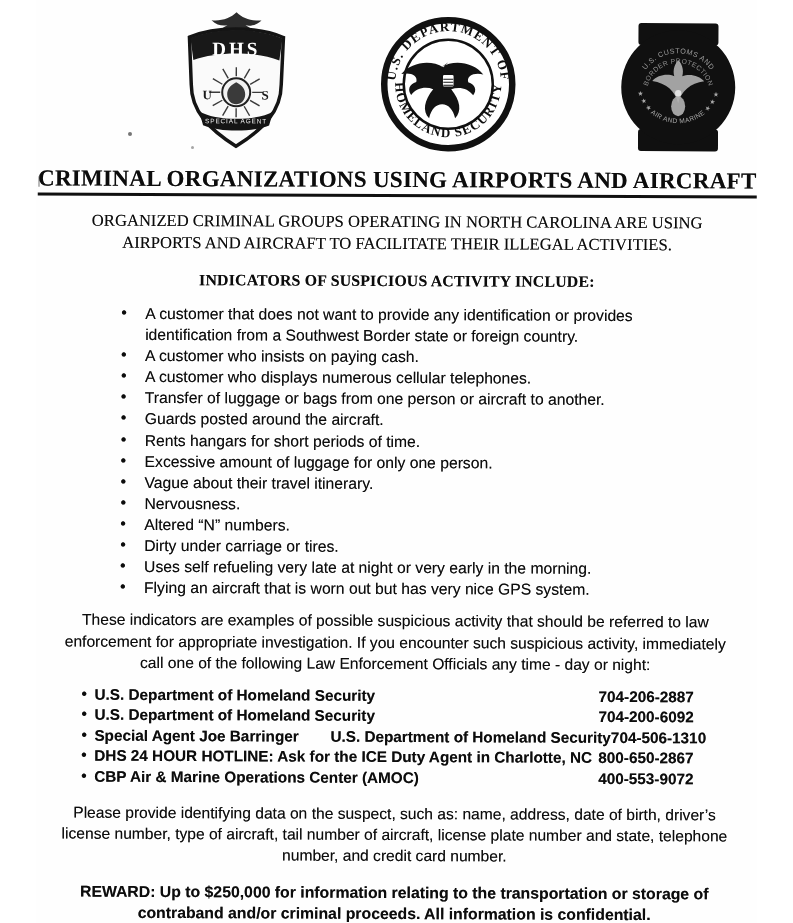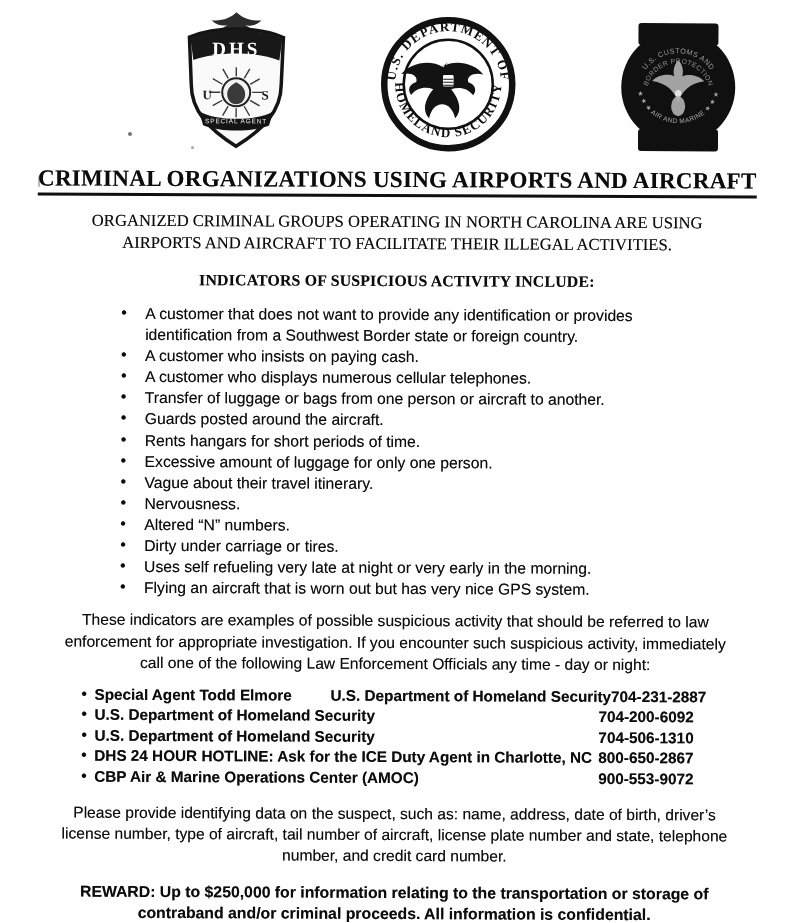--- a/index.html
+++ b/index.html
@@ -183,41 +183,41 @@
       <li>Altered “N” numbers.</li>
       <li>Dirty under carriage or tires.</li>
       <li>Uses self refueling very late at night or very early in the morning.</li>
       <li>Flying an aircraft that is worn out but has very nice GPS system.</li>
     </ul>
 
     <p class="referral">These indicators are examples of possible suspicious activity that should be referred to law enforcement for appropriate investigation.  If you encounter such suspicious activity, immediately call one of the following Law Enforcement Officials any time - day or night:</p>
 
     <div class="contacts">
       <div class="contact-row">
-        <span class="c-name">Special Agent Todd Elmore</span>
         <span class="c-agency">U.S. Department of Homeland Security</span>
-        <span class="c-phone">704-231-2887</span>
+        <span class="c-phone">704-206-2887</span>
       </div>
       <div class="contact-row">
         <span class="c-agency">U.S. Department of Homeland Security</span>
         <span class="c-phone">704-200-6092</span>
       </div>
       <div class="contact-row">
+        <span class="c-name">Special Agent Joe Barringer</span>
         <span class="c-agency">U.S. Department of Homeland Security</span>
         <span class="c-phone">704-506-1310</span>
       </div>
       <div class="contact-row">
         <span class="c-name">DHS 24 HOUR HOTLINE: Ask for the ICE Duty Agent in Charlotte, NC</span>
         <span class="c-agency"></span>
         <span class="c-phone">800-650-2867</span>
       </div>
       <div class="contact-row">
         <span class="c-name">CBP Air &amp; Marine Operations Center (AMOC)</span>
         <span class="c-agency"></span>
-        <span class="c-phone">900-553-9072</span>
+        <span class="c-phone">400-553-9072</span>
       </div>
     </div>
 
     <p class="identify">Please provide identifying data on the suspect, such as: name, address, date of birth, driver’s license number, type of aircraft, tail number of aircraft, license plate number and state, telephone number, and credit card number.</p>
     <p class="reward">REWARD: Up to $250,000 for information relating to the transportation or storage of contraband and/or criminal proceeds.  All information is confidential.</p>
 
   </div>
 
   <div class="artifact artifact-1"></div>
   <div class="artifact artifact-2"></div>

